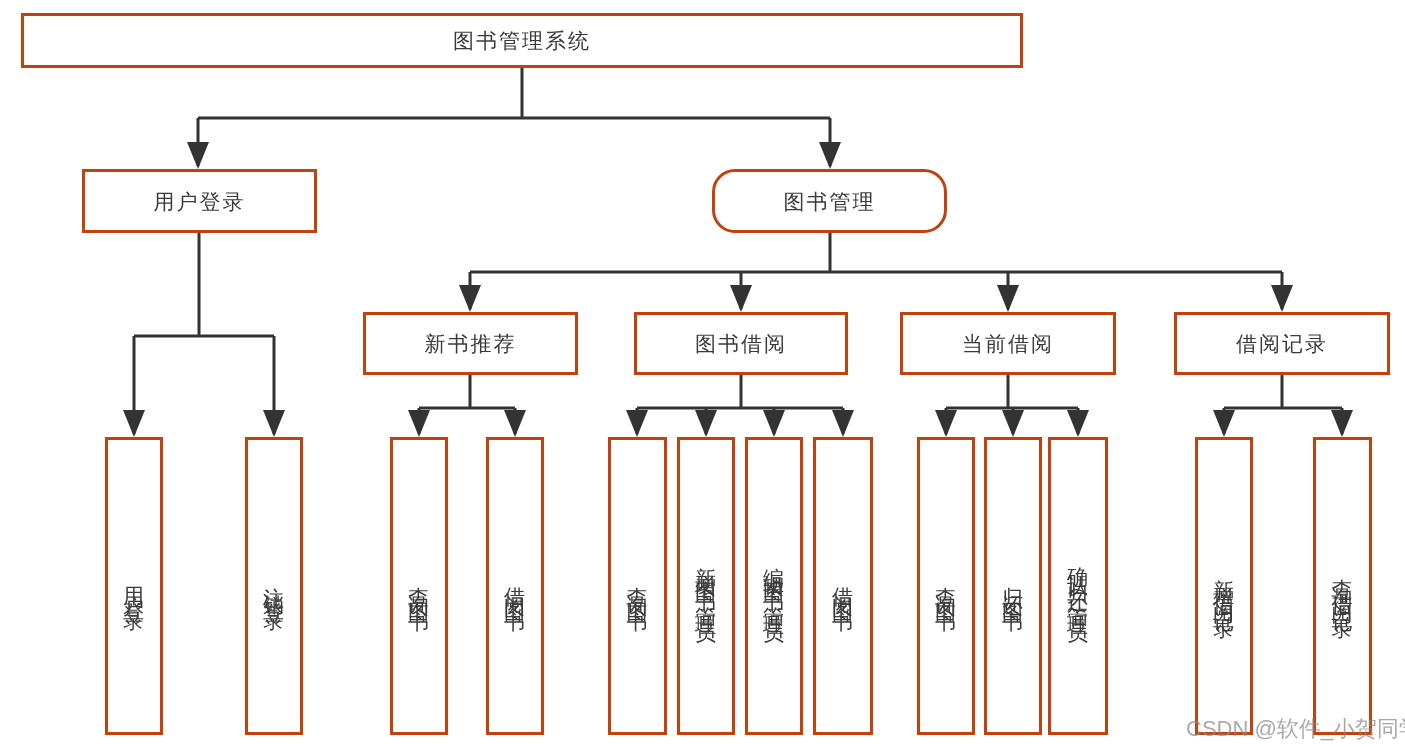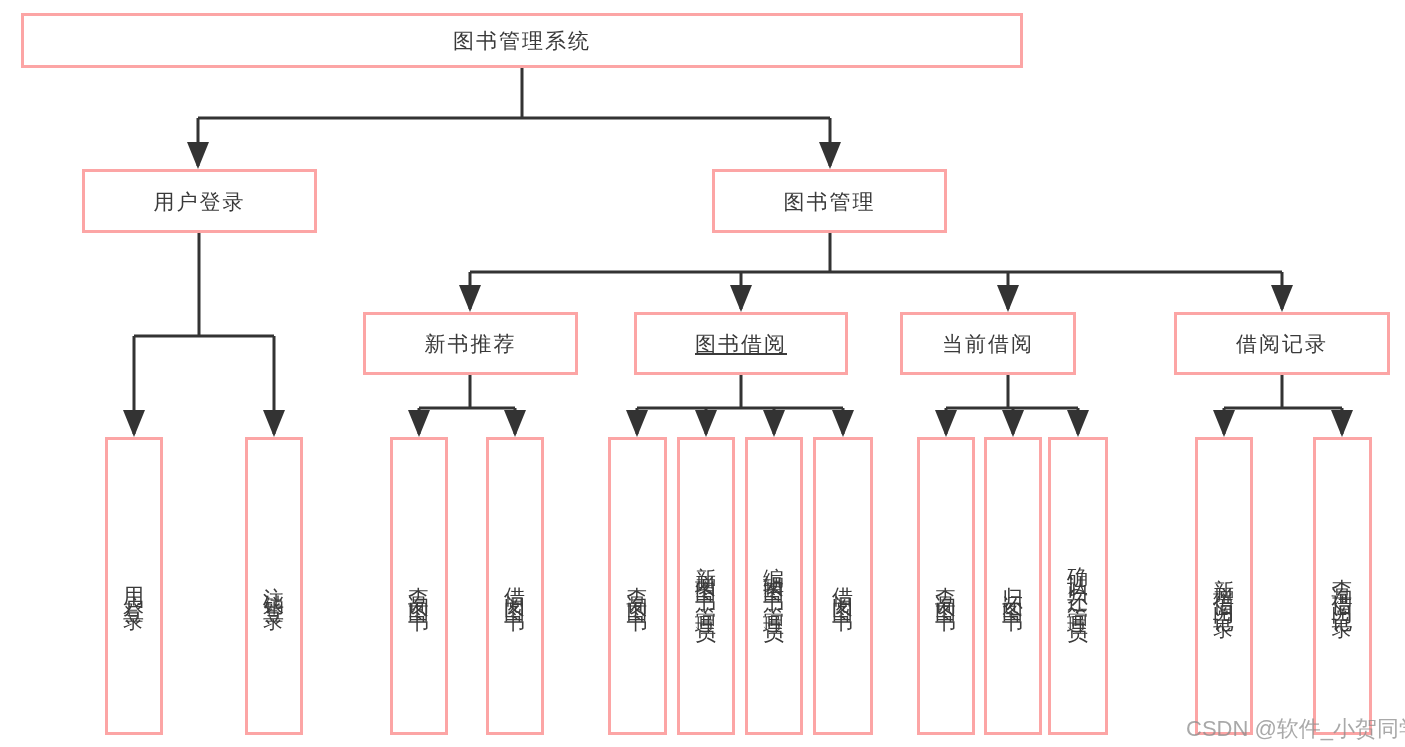--- a/index.html
+++ b/index.html
@@ -19,21 +19,21 @@
     position: absolute;
     left: 0;
     top: 0;
     width: 1405px;
     height: 747px;
     pointer-events: none;
   }
   .box {
     position: absolute;
     box-sizing: border-box;
-    border: 3px solid #fca5a5;
+    border: 3px solid #c2410c;
     background: #ffffff;
     color: #3a3a3a;
     display: flex;
     align-items: center;
     justify-content: center;
     font-size: 21px;
     letter-spacing: 2px;
     line-height: 1;
     text-align: center;
   }
@@ -104,25 +104,25 @@
       <polygon points="1002,410 1024,410 1013,437"></polygon>
       <polygon points="1067,410 1089,410 1078,437"></polygon>
       <polygon points="1213,410 1235,410 1224,437"></polygon>
       <polygon points="1331,410 1353,410 1342,437"></polygon>
     </g>
   </svg>
 
   <div class="box root" style="left:21px; top:13px; width:1002px; height:55px;">图书管理系统</div>
 
   <div class="box" style="left:82px; top:169px; width:235px; height:64px;">用户登录</div>
-  <div class="box" style="left:712px; top:169px; width:235px; height:64px;">图书管理</div>
+  <div class="box" style="left:712px; top:169px; width:235px; height:64px;border-radius:23px;">图书管理</div>
 
   <div class="box" style="left:363px; top:312px; width:215px; height:63px;text-align:right;">新书推荐</div>
-  <div class="box" style="left:634px; top:312px; width:214px; height:63px;text-decoration:underline;">图书借阅</div>
-  <div class="box" style="left:900px; top:312px; width:176px; height:63px;">当前借阅</div>
+  <div class="box" style="left:634px; top:312px; width:214px; height:63px;">图书借阅</div>
+  <div class="box" style="left:900px; top:312px; width:216px; height:63px;">当前借阅</div>
   <div class="box" style="left:1174px; top:312px; width:216px; height:63px;">借阅记录</div>
 
   <div class="box leaf" style="left:105px; top:437px; width:58px; height:298px;">
     <span class="vtext">用户登录</span>
   </div>
   <div class="box leaf" style="left:245px; top:437px; width:58px; height:298px;">
     <span class="vtext">注销登录</span>
   </div>
 
   <div class="box leaf" style="left:390px; top:437px; width:58px; height:298px;">

